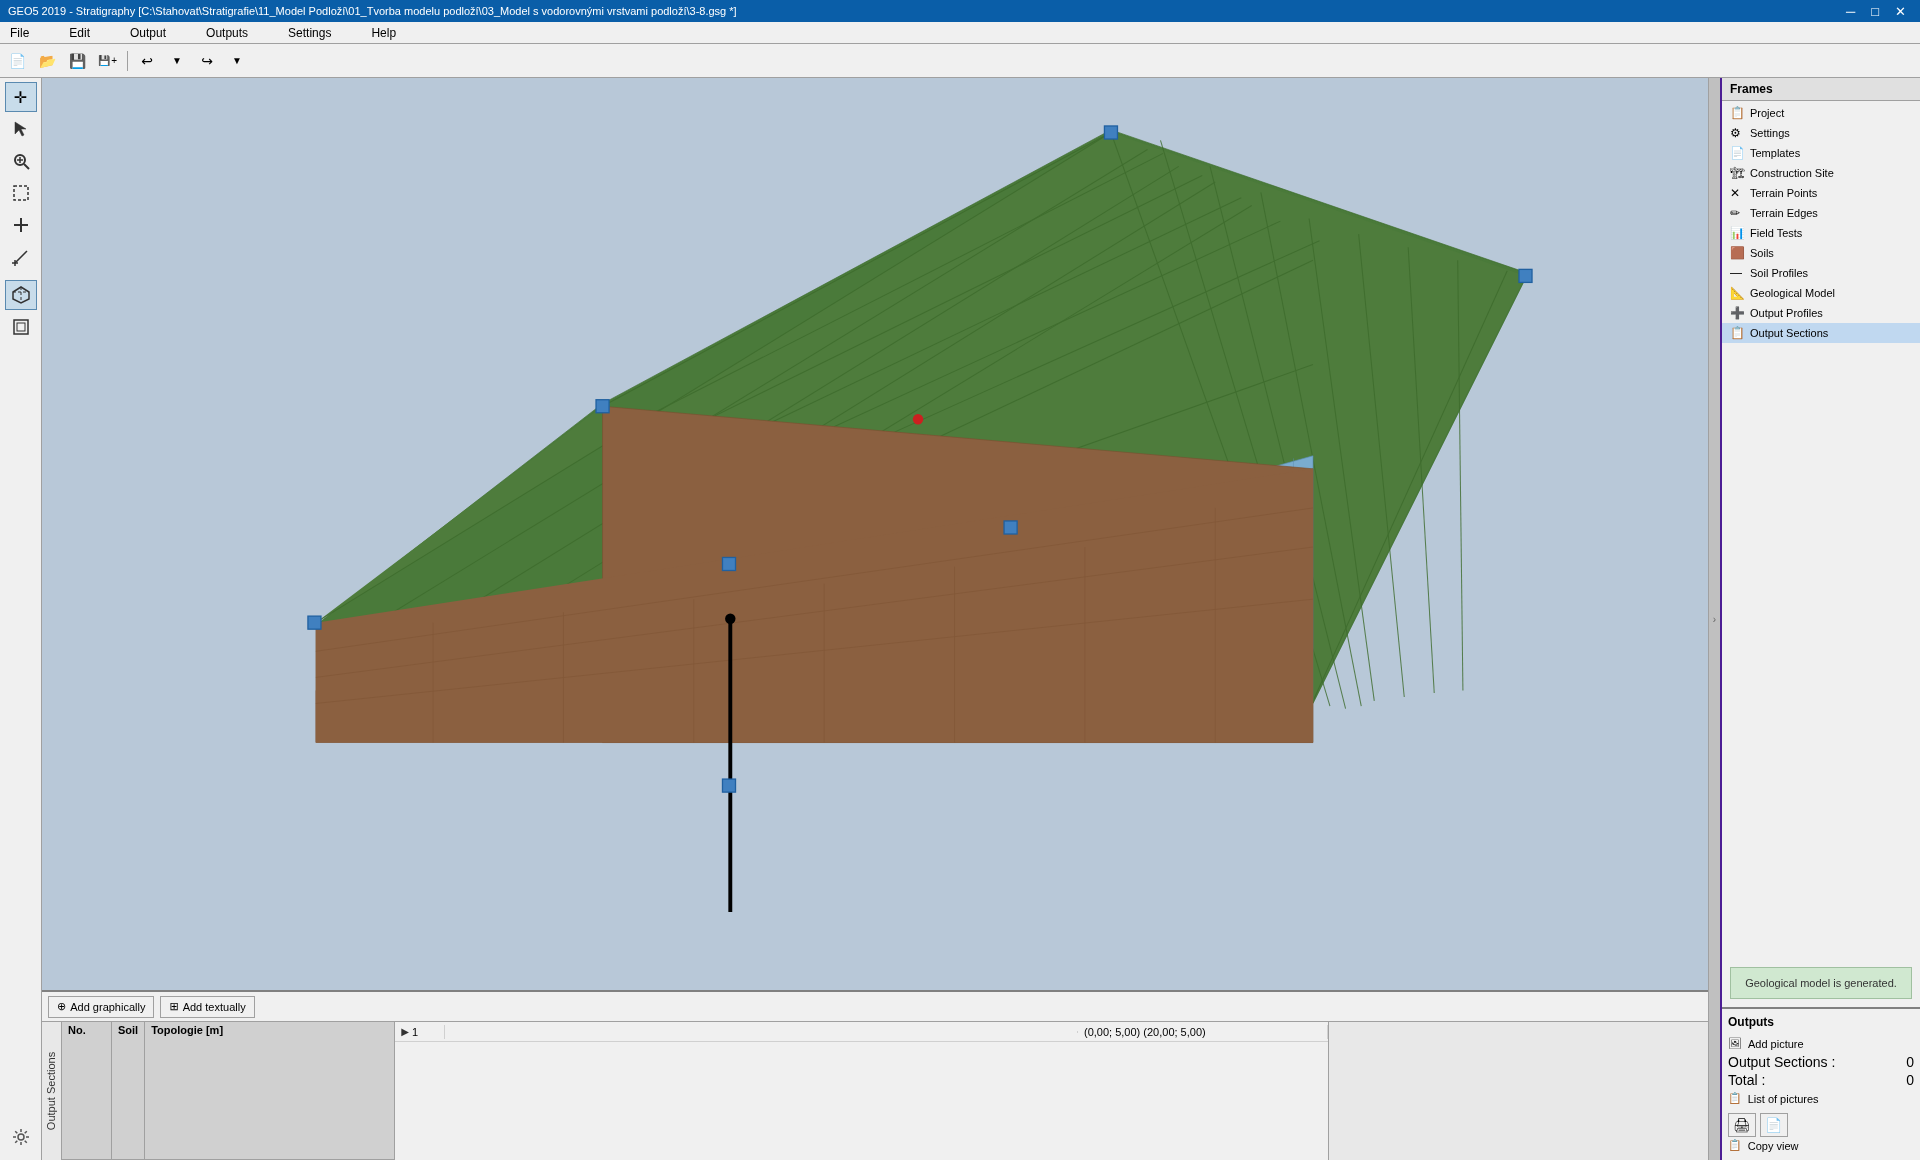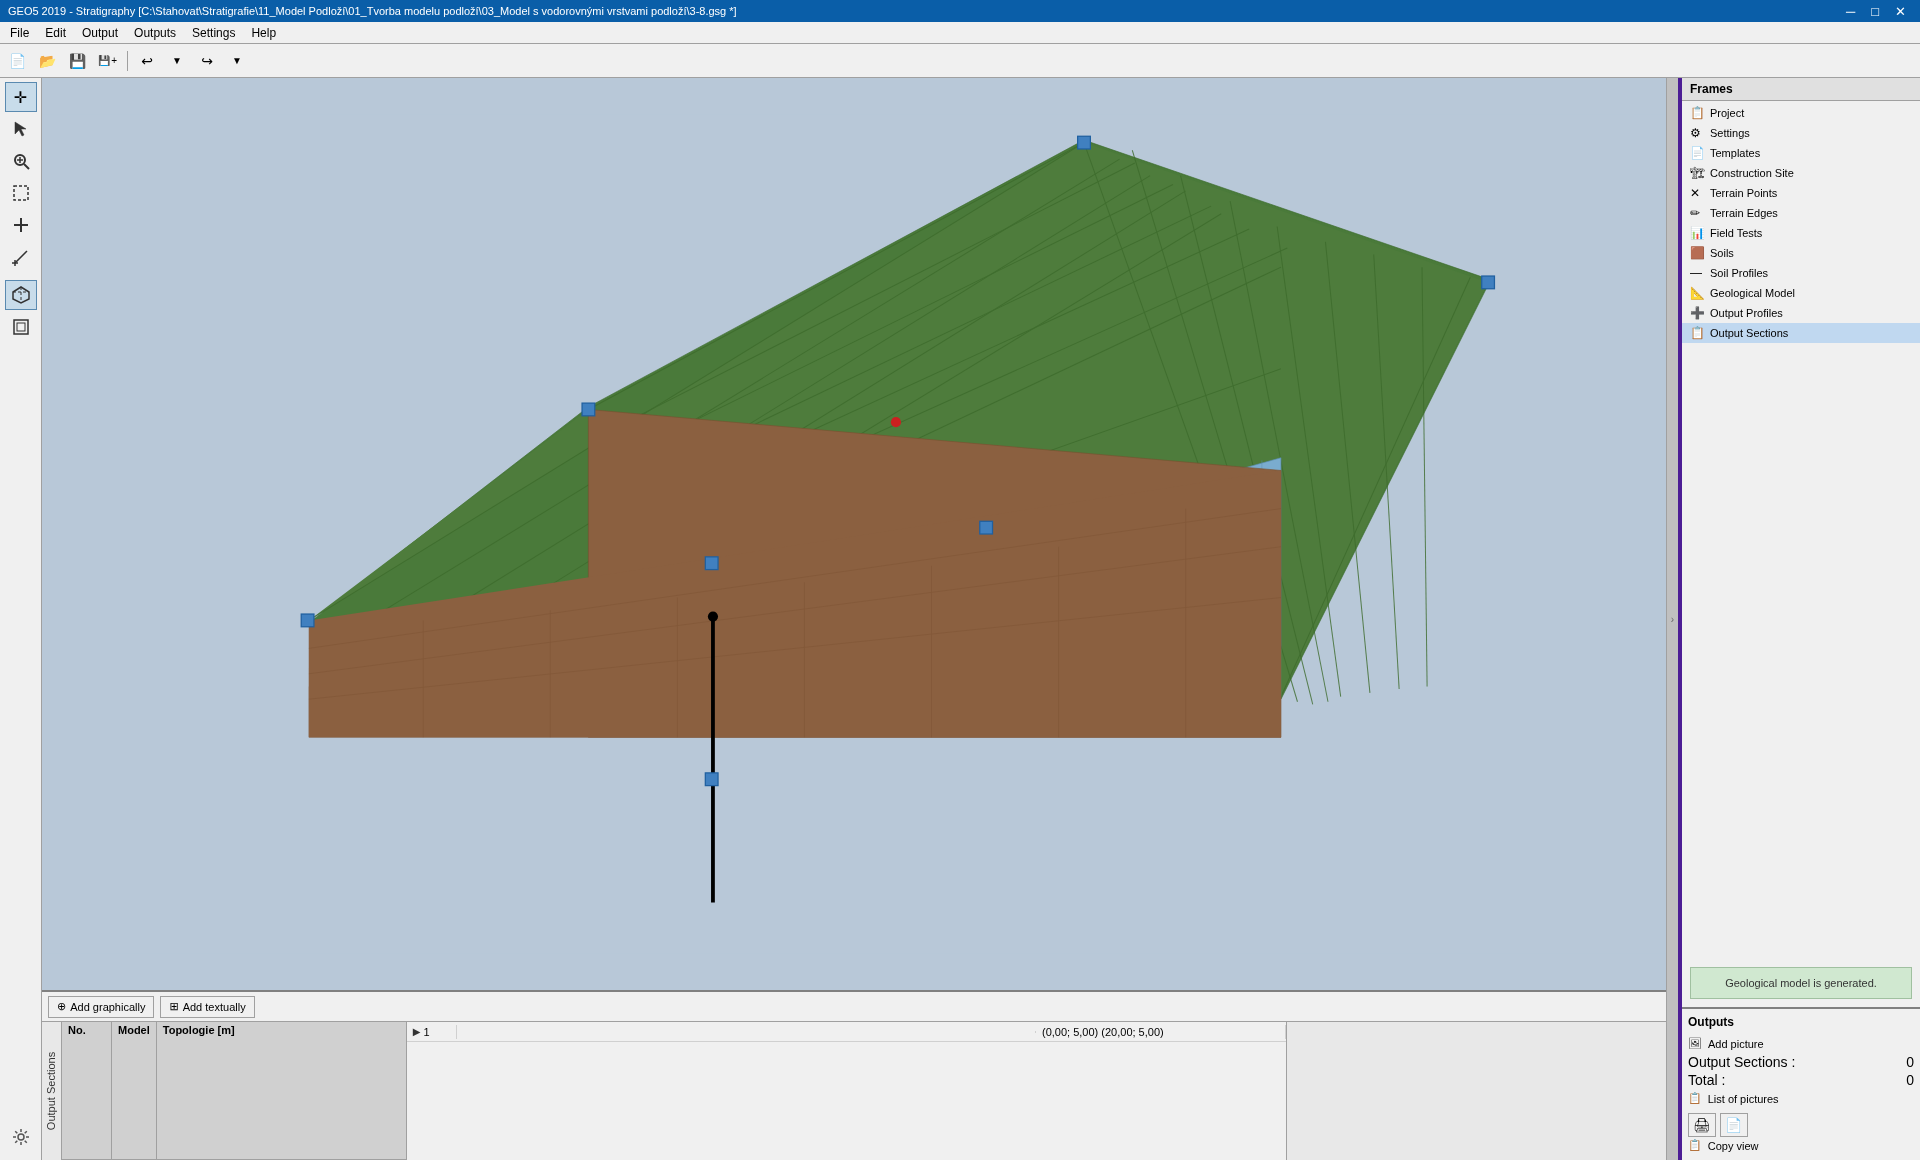--- a/index.html
+++ b/index.html
@@ -10,21 +10,21 @@
       width: 100%; height: 22px; background: #0a5ea8;
       display: flex; align-items: center; justify-content: space-between;
       color: white; padding: 0 8px; font-size: 11px;
     }
     #titlebar-controls { display: flex; gap: 4px; }
     #titlebar-controls span { cursor: pointer; padding: 0 6px; font-size: 13px; }
 
     
     #menubar {
       width: 100%; height: 22px; background: #f0f0f0;
-      display: flex; align-items: center; padding: 0 4px; gap: 4px;
+      display: flex; align-items: center; padding: 0 4px; gap: 28px;
       border-bottom: 1px solid #a0a0a0; font-size: 12px;
     }
     .menu-item { cursor: pointer; padding: 2px 6px; }
 
     
     #toolbar {
       width: 100%; height: 34px; background: #f0f0f0;
       display: flex; align-items: center; padding: 0 4px; gap: 2px;
       border-bottom: 1px solid #a0a0a0;
     }
@@ -112,21 +112,21 @@
     .td-name { flex: 1; }
     .td-topo { width: 250px; }
     .row-arrow { font-size: 10px; color: #333; }
 
     #preview-area {
       width: 380px; border-left: 1px solid #a0a0a0; background: #e8e8e8;
     }
 
     
     #right-panel {
-      width: 242px; background: #f0f0f0; border-left: 4px solid #4c1d95;
+      width: 200px; background: #f0f0f0; border-left: 2px solid #4c1d95;
       display: flex; flex-direction: column;
     }
     #frames-header {
       padding: 4px 8px; font-weight: bold; font-size: 12px;
       background: #e0e0e0; border-bottom: 1px solid #a0a0a0;
     }
     #frames-list {
       flex: 1; overflow-y: auto; padding: 2px 0;
     }
     .frame-item {
@@ -389,21 +389,21 @@
 
       <div id="bottom-content">
 
         <div id="output-sections-label">
           <span>Output Sections</span>
         </div>
 
         <div id="table-area">
           <div id="table-header">
             <div class="th th-no">No.</div>
-            <div class="th th-name">Model</div>
+            <div class="th th-name">Soil</div>
             <div class="th th-topo">Topologie [m]</div>
           </div>
           <div id="table-body">
             <div class="tr">
               <div class="td td-no">
                 <span class="row-arrow">▶</span>
                 <span>1</span>
               </div>
               <div class="td td-name"></div>
               <div class="td td-topo">(0,00; 5,00) (20,00; 5,00)</div>

